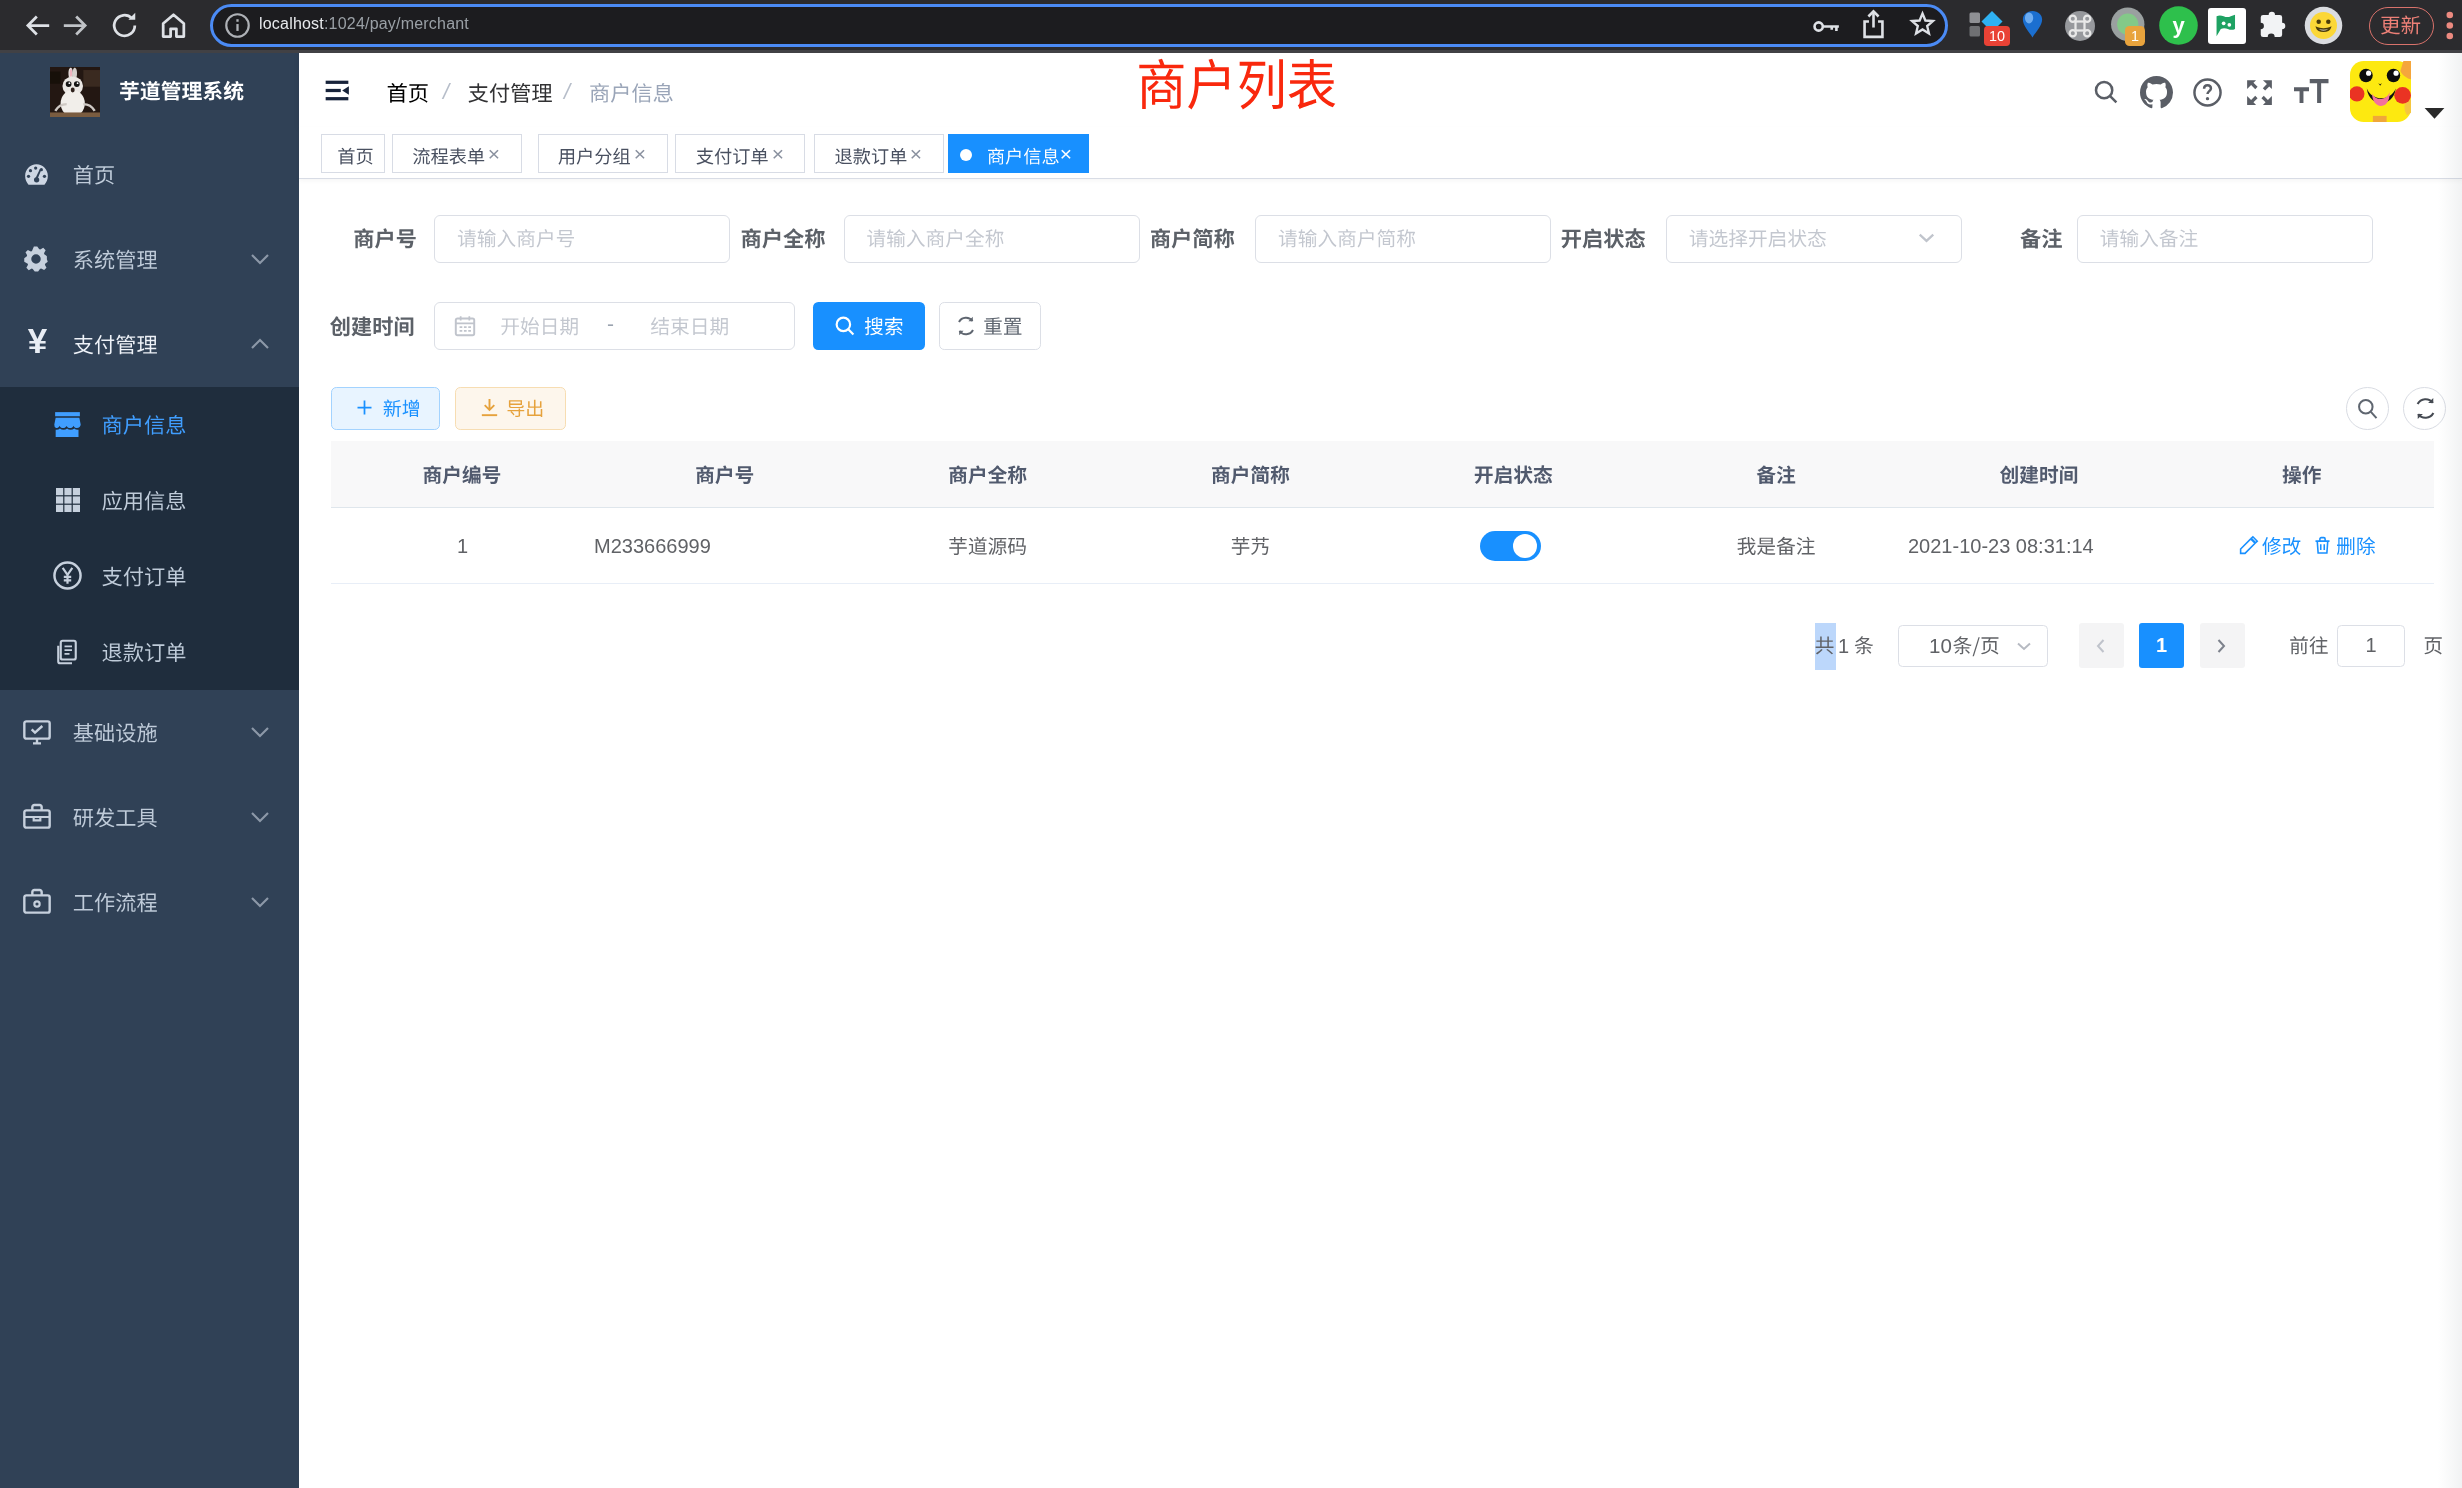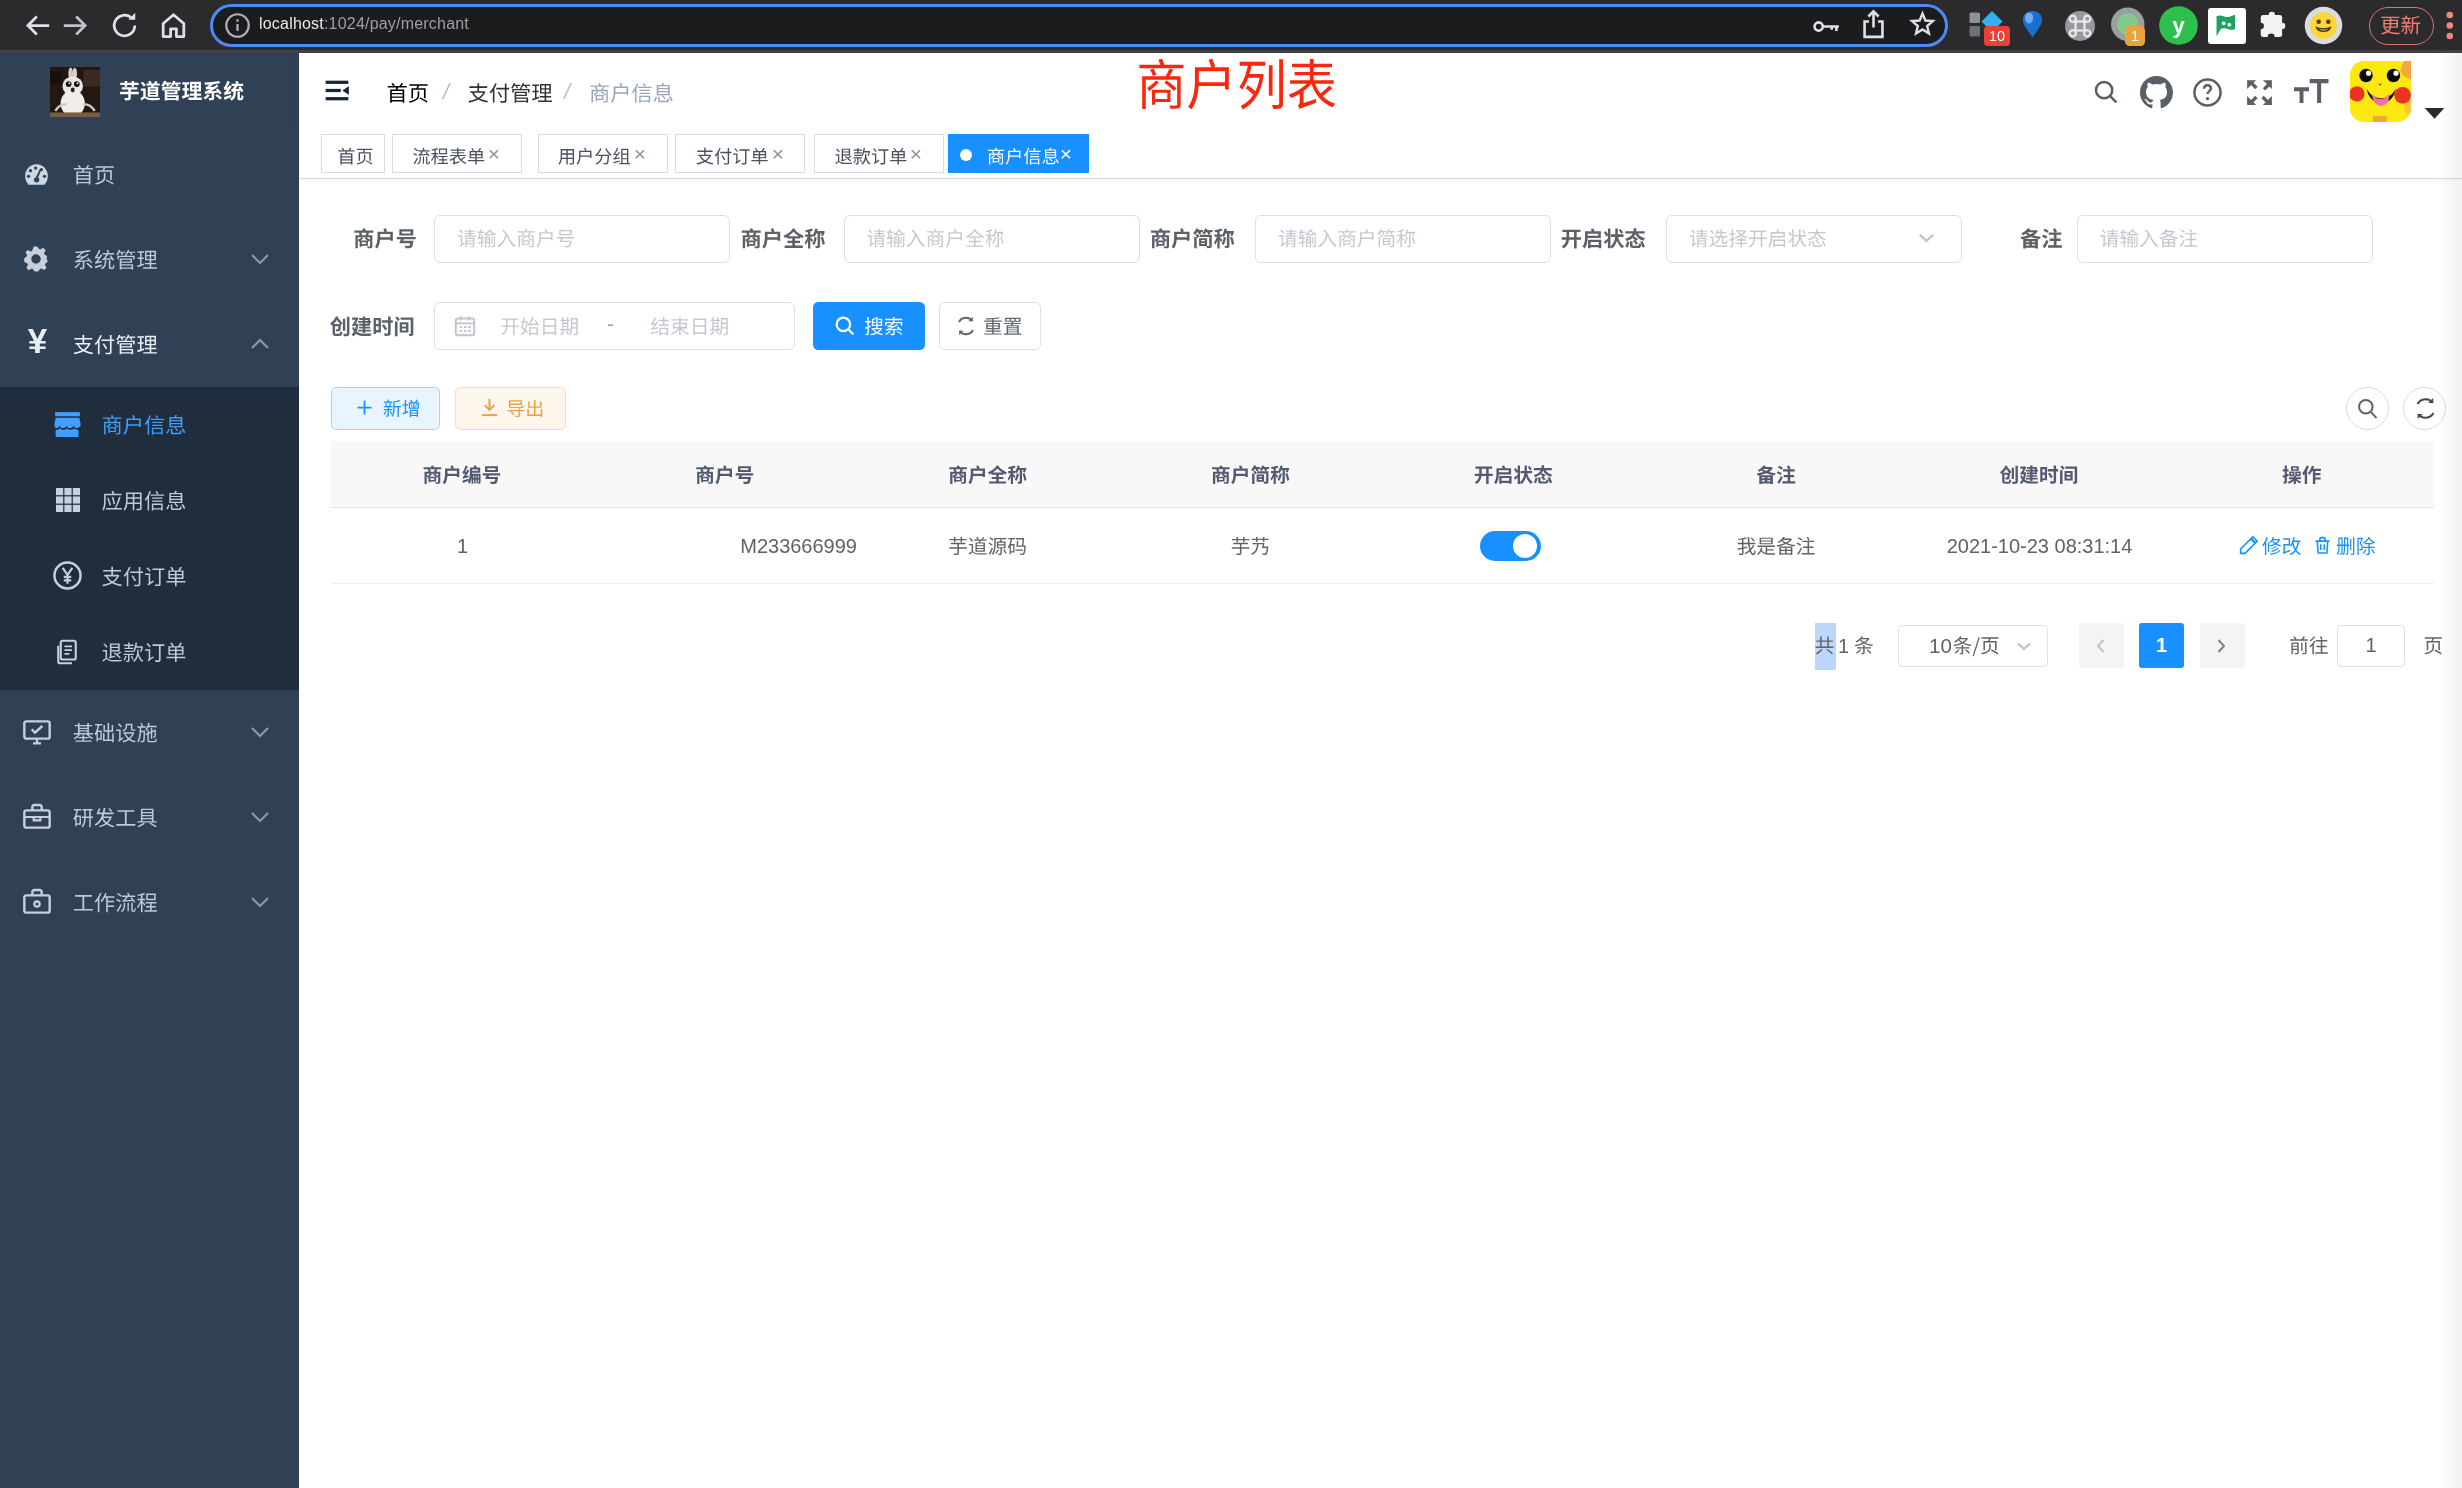--- a/index.html
+++ b/index.html
@@ -295,22 +295,22 @@
   </svg>
 <div class="circle" style="left:2403px;top:387px"></div>
 <svg class="abs" style="left:2412px;top:395px" width="27" height="27" viewBox="0 0 24 24">
     <path d="M5 8a8 8 0 0 1 13.5-1M19 16a8 8 0 0 1-13.5 1" stroke="#454a52" stroke-width="1.9" fill="none"></path>
     <path d="M18.9 2.6v4.6h-4.6M5.1 21.4v-4.6h4.6" fill="#454a52"></path>
   </svg>
 <div id="thead"></div>
 <div id="trow"></div>
 <div class="abs" style="left:331px;top:508px;width:2103px;height:76px;line-height:76px;font-size:20px;color:#606266;font-family:'Liberation Sans'">
     <span style="position:absolute;left:0;width:263px;text-align:center">1</span>
-    <span style="position:absolute;left:263px;width:263px;text-align:right">M233666999</span>
-    <span style="position:absolute;left:1577px;width:263px;text-align:center">2021-10-23 08:31:14</span>
+    <span style="position:absolute;left:263px;width:263px;text-align:left">M233666999</span>
+    <span style="position:absolute;left:1577px;width:263px;text-align:left">2021-10-23 08:31:14</span>
   </div>
 <div class="abs" style="left:1480px;top:531px;width:61px;height:30px;border-radius:15px;background:#1890ff"></div>
 <div class="abs" style="left:1513px;top:534px;width:24px;height:24px;border-radius:50%;background:#fff"></div>
 <svg class="abs" style="left:2238px;top:535px" width="21" height="21" viewBox="0 0 24 24">
     <path d="m14.5 4.5 5 5L8 21H3v-5zM17 2l5 5-1.8 1.8-5-5z" stroke="#1890ff" stroke-width="1.8" fill="none"></path>
   </svg>
 <svg class="abs" style="left:2312px;top:535px" width="21" height="21" viewBox="0 0 24 24">
     <path d="M4 7h16M9 7V4.5A1.5 1.5 0 0 1 10.5 3h3A1.5 1.5 0 0 1 15 4.5V7M6 7l1 13.5h10L18 7M10 10.5V17M14 10.5V17" stroke="#1890ff" stroke-width="1.8" fill="none"></path>
   </svg>
 <div class="abs" style="left:1815px;top:623px;width:20.5px;height:47px;background:#bcd7fb"></div>

